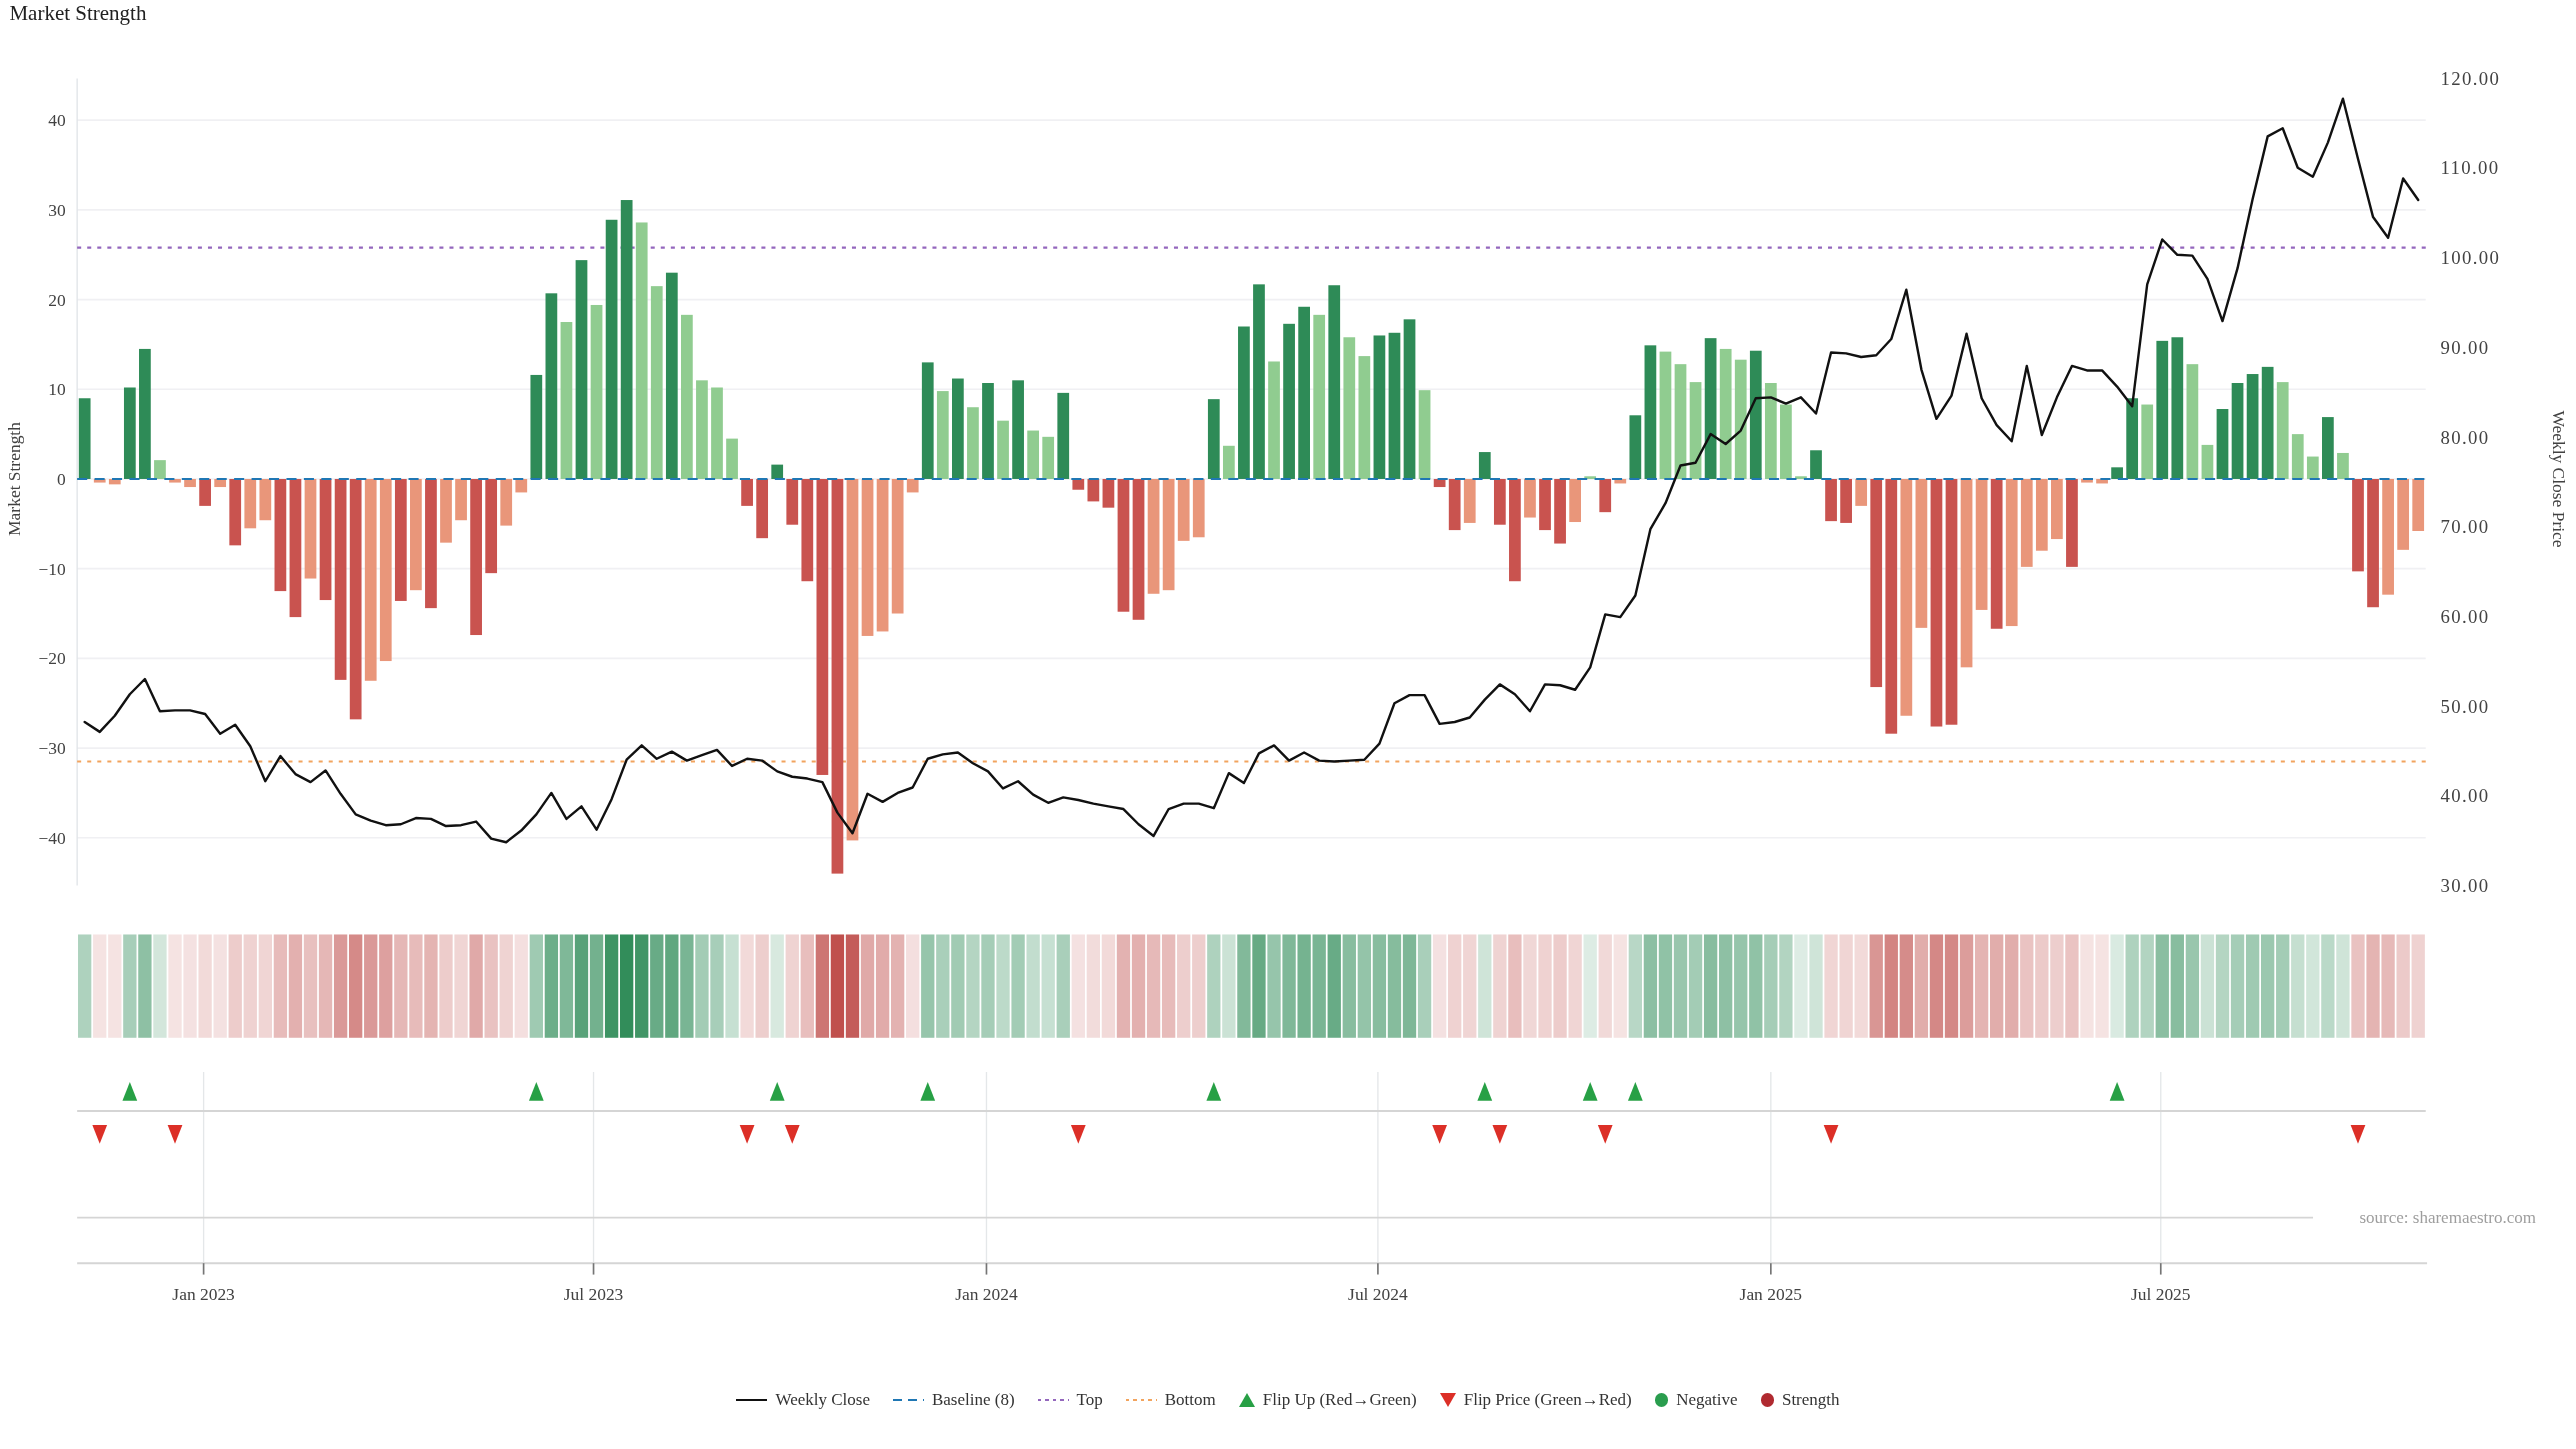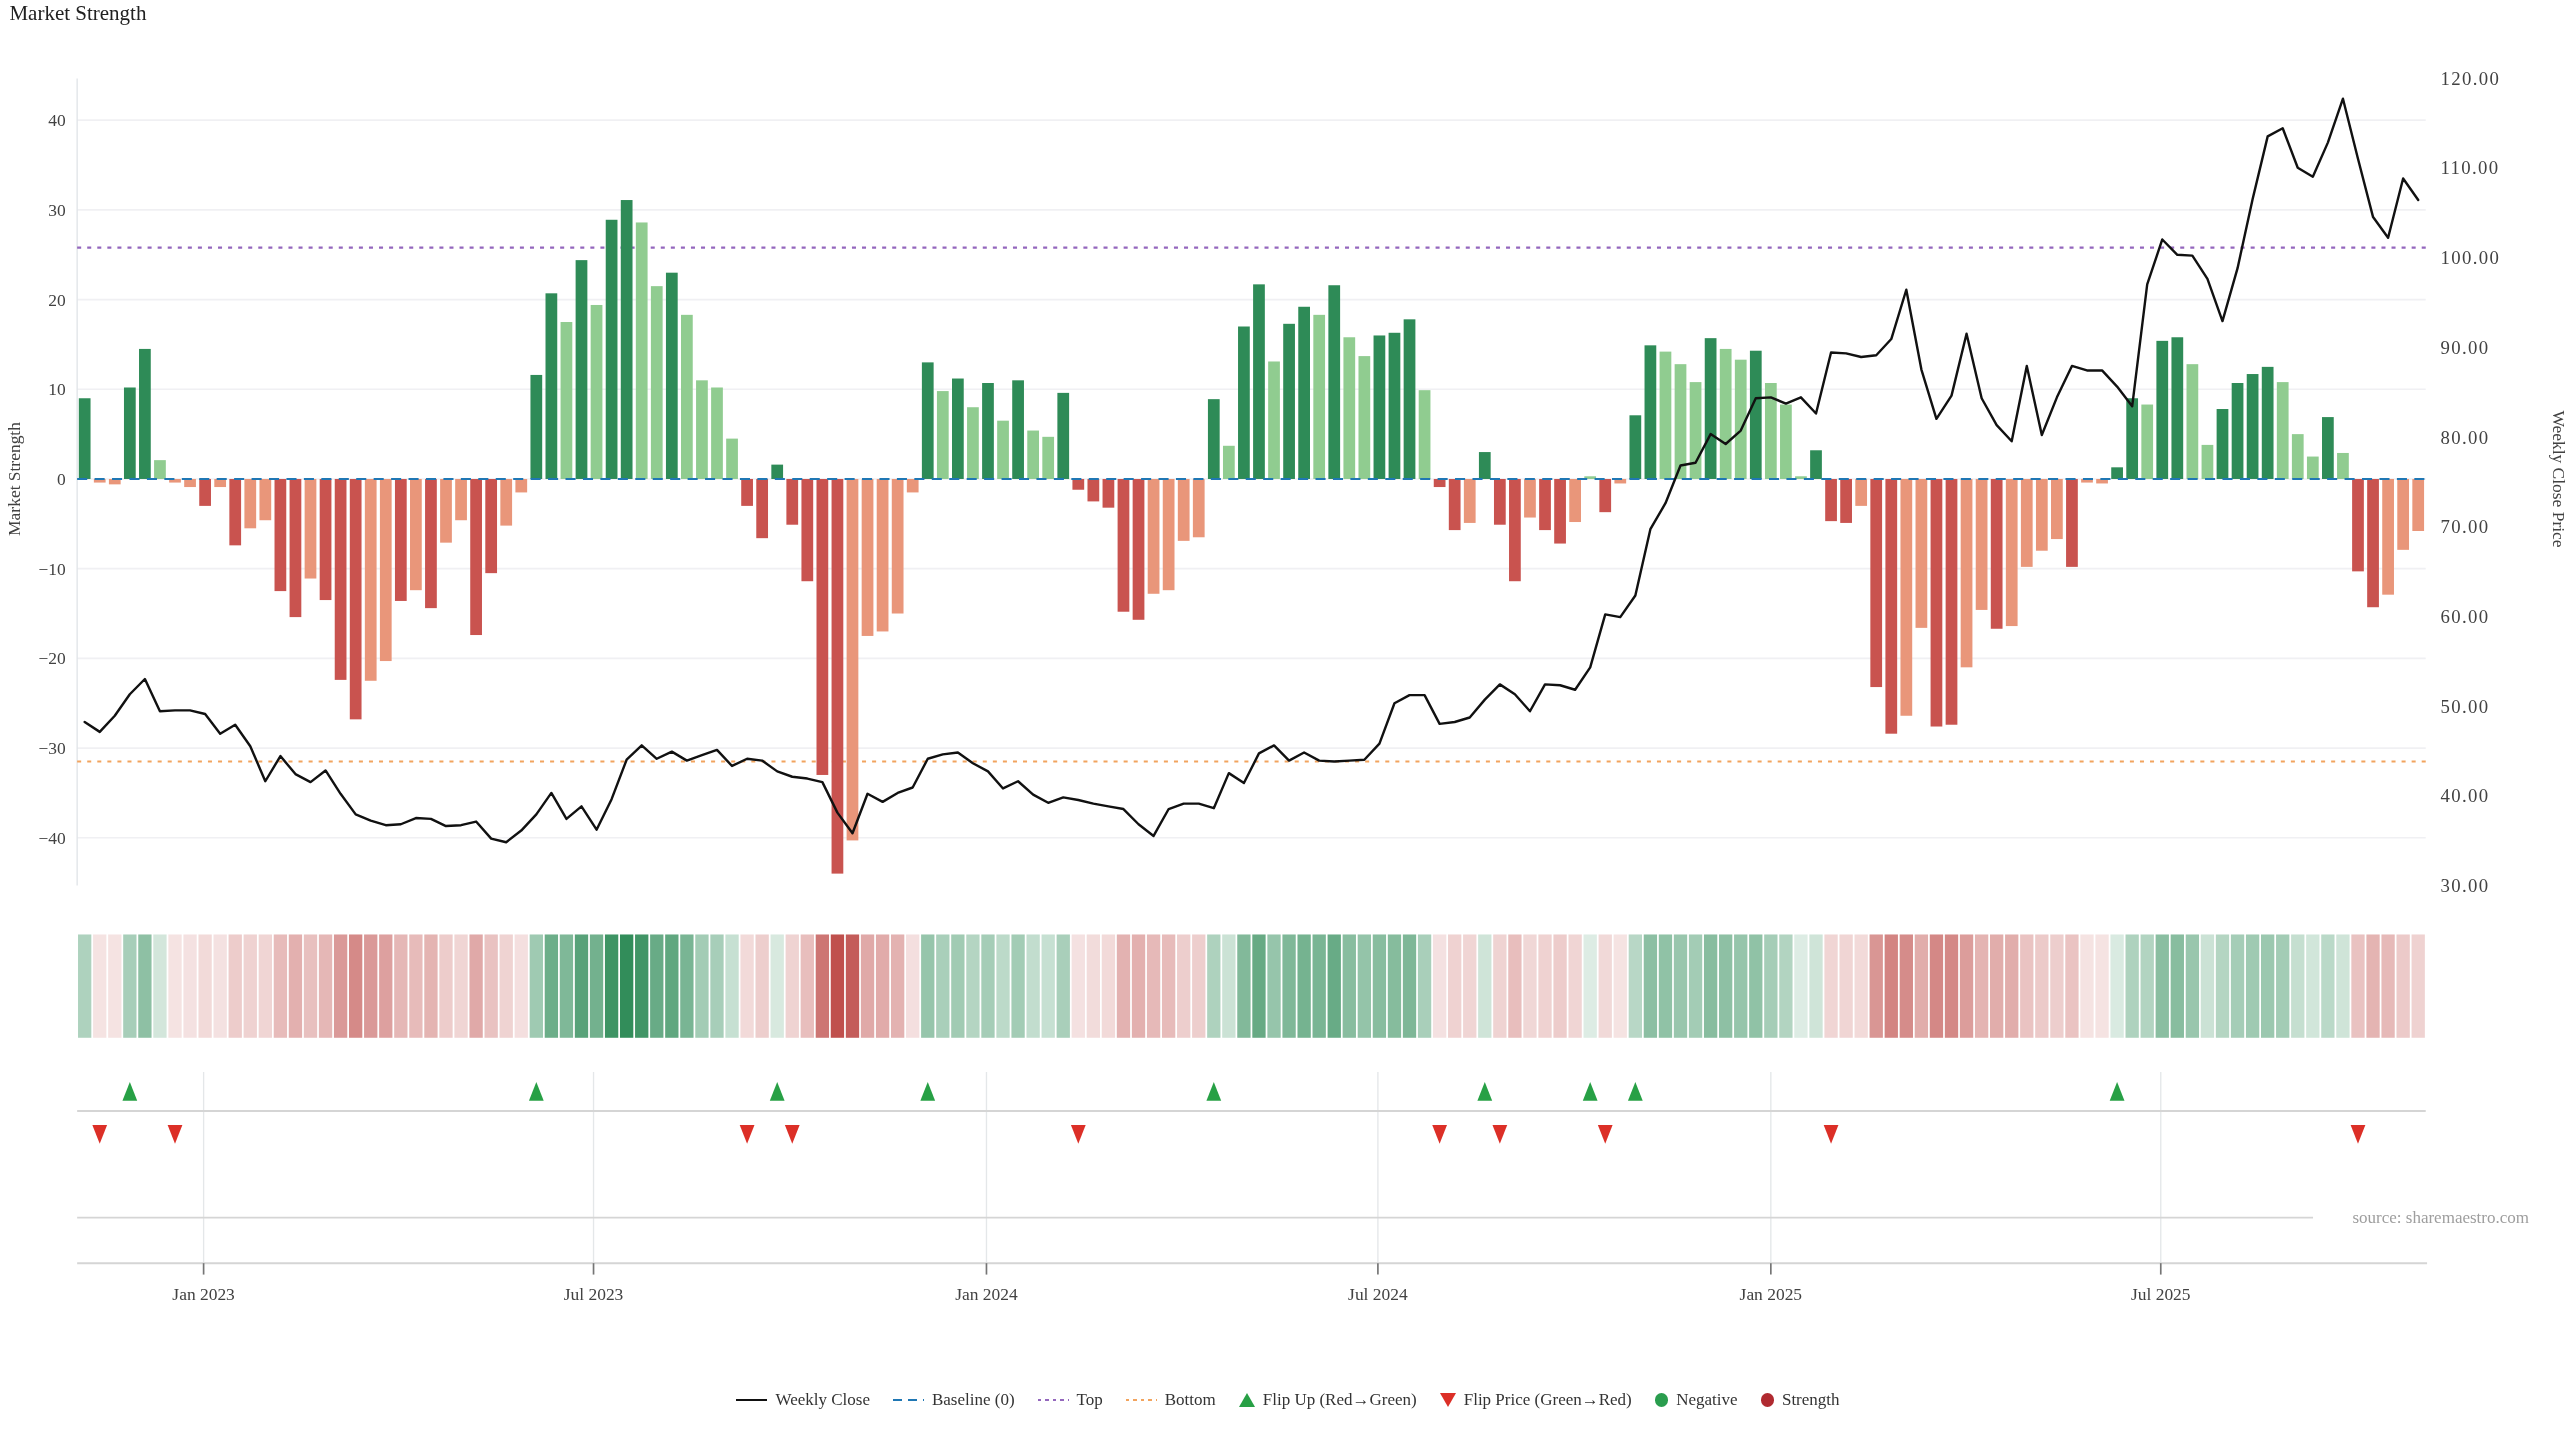--- a/index.html
+++ b/index.html
@@ -1,20 +1,20 @@
 <!DOCTYPE html>
 <html style="font-size:10.7px"><head>
 <meta charset="utf-8">
 <style>
   html,body{margin:0;padding:0;background:#ffffff;}
   body{width:2576px;height:1449px;position:relative;font-family:"DejaVu Sans","Liberation Sans",sans-serif;}
   .stage{position:absolute;inset:0;overflow:hidden;font-family:Liberation Serif, serif;}
   .chart-title{position:absolute;left:9.4px;top:1.3px;font-size:21px;font-weight:400;color:#212121;margin:0;}
   svg{position:absolute;left:0;top:0;}
-  .source{position:absolute;top:1208px;right:47px;font-size:17px;color:#9e9e9e;}
+  .source{position:absolute;top:1208px;right:40px;font-size:17px;color:#9e9e9e;}
   .legend{position:absolute;top:1390px;left:0;width:100%;display:flex;justify-content:center;align-items:center;gap:23px;}
   .legend-item{display:flex;align-items:center;gap:8px;}
   .legend-label{font-size:17px;color:#333333;white-space:nowrap;}
   .sw-line{width:31px;height:2.7px;}
   .sw-dash{width:31px;height:2.7px;}
   .sw-dot{width:31px;height:2.7px;}
   .sw-tri-up{width:0;height:0;border-left:8px solid transparent;border-right:8px solid transparent;border-bottom:14px solid #27a045;}
   .sw-tri-down{width:0;height:0;border-left:8px solid transparent;border-right:8px solid transparent;border-top:14px solid #dc2f27;}
   .sw-circle{width:13.4px;height:13.4px;border-radius:50%;}
 </style>
@@ -431,21 +431,21 @@
       </g>
     </svg>
   <div class="source">source: sharemaestro.com</div>
   <div class="legend">
       <span class="legend-item">
         <span class="sw-line" style="background: rgb(17, 17, 17);"></span>
         <span class="legend-label">Weekly Close</span>
       </span>
       <span class="legend-item">
         <span class="sw-dash" style="background: repeating-linear-gradient(90deg, rgb(31, 119, 180) 0px, rgb(31, 119, 180) 8.7px, transparent 8.7px, transparent 14.8px);"></span>
-        <span class="legend-label">Baseline (0)</span>
+        <span class="legend-label">Baseline (8)</span>
       </span>
       <span class="legend-item">
         <span class="sw-dot" style="background: repeating-linear-gradient(90deg, rgb(148, 103, 189) 0px, rgb(148, 103, 189) 3.4px, transparent 3.4px, transparent 7.4px);"></span>
         <span class="legend-label">Top</span>
       </span>
       <span class="legend-item">
         <span class="sw-dot" style="background: repeating-linear-gradient(90deg, rgb(242, 164, 94) 0px, rgb(242, 164, 94) 3.4px, transparent 3.4px, transparent 7.4px);"></span>
         <span class="legend-label">Bottom</span>
       </span>
       <span class="legend-item">

